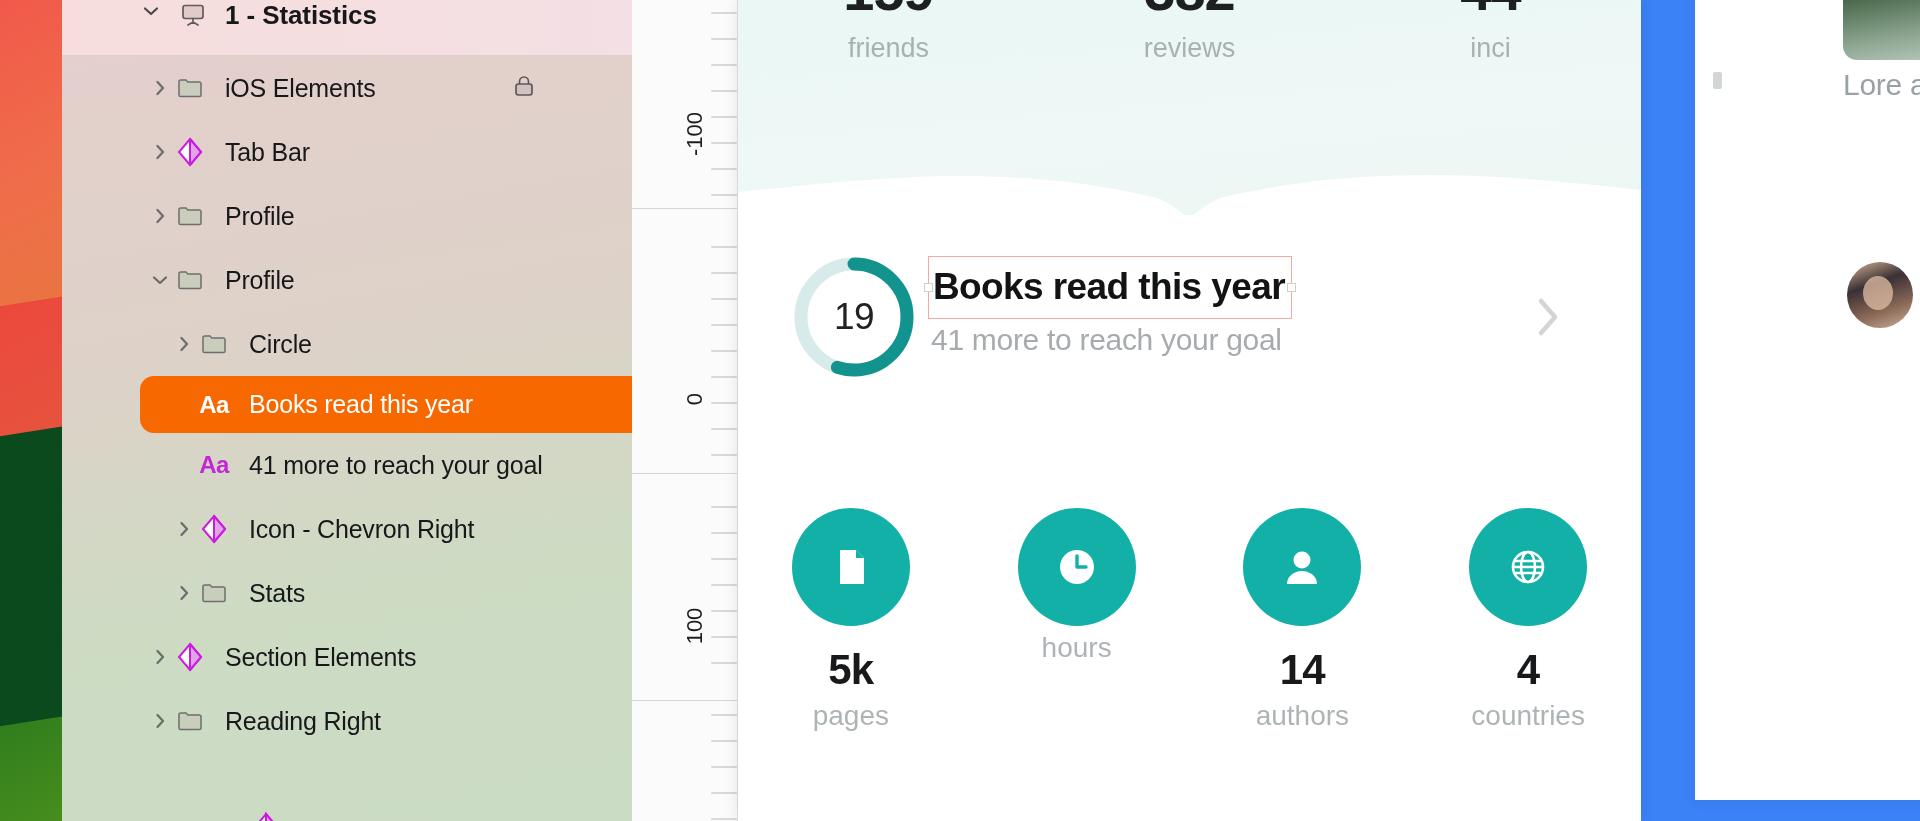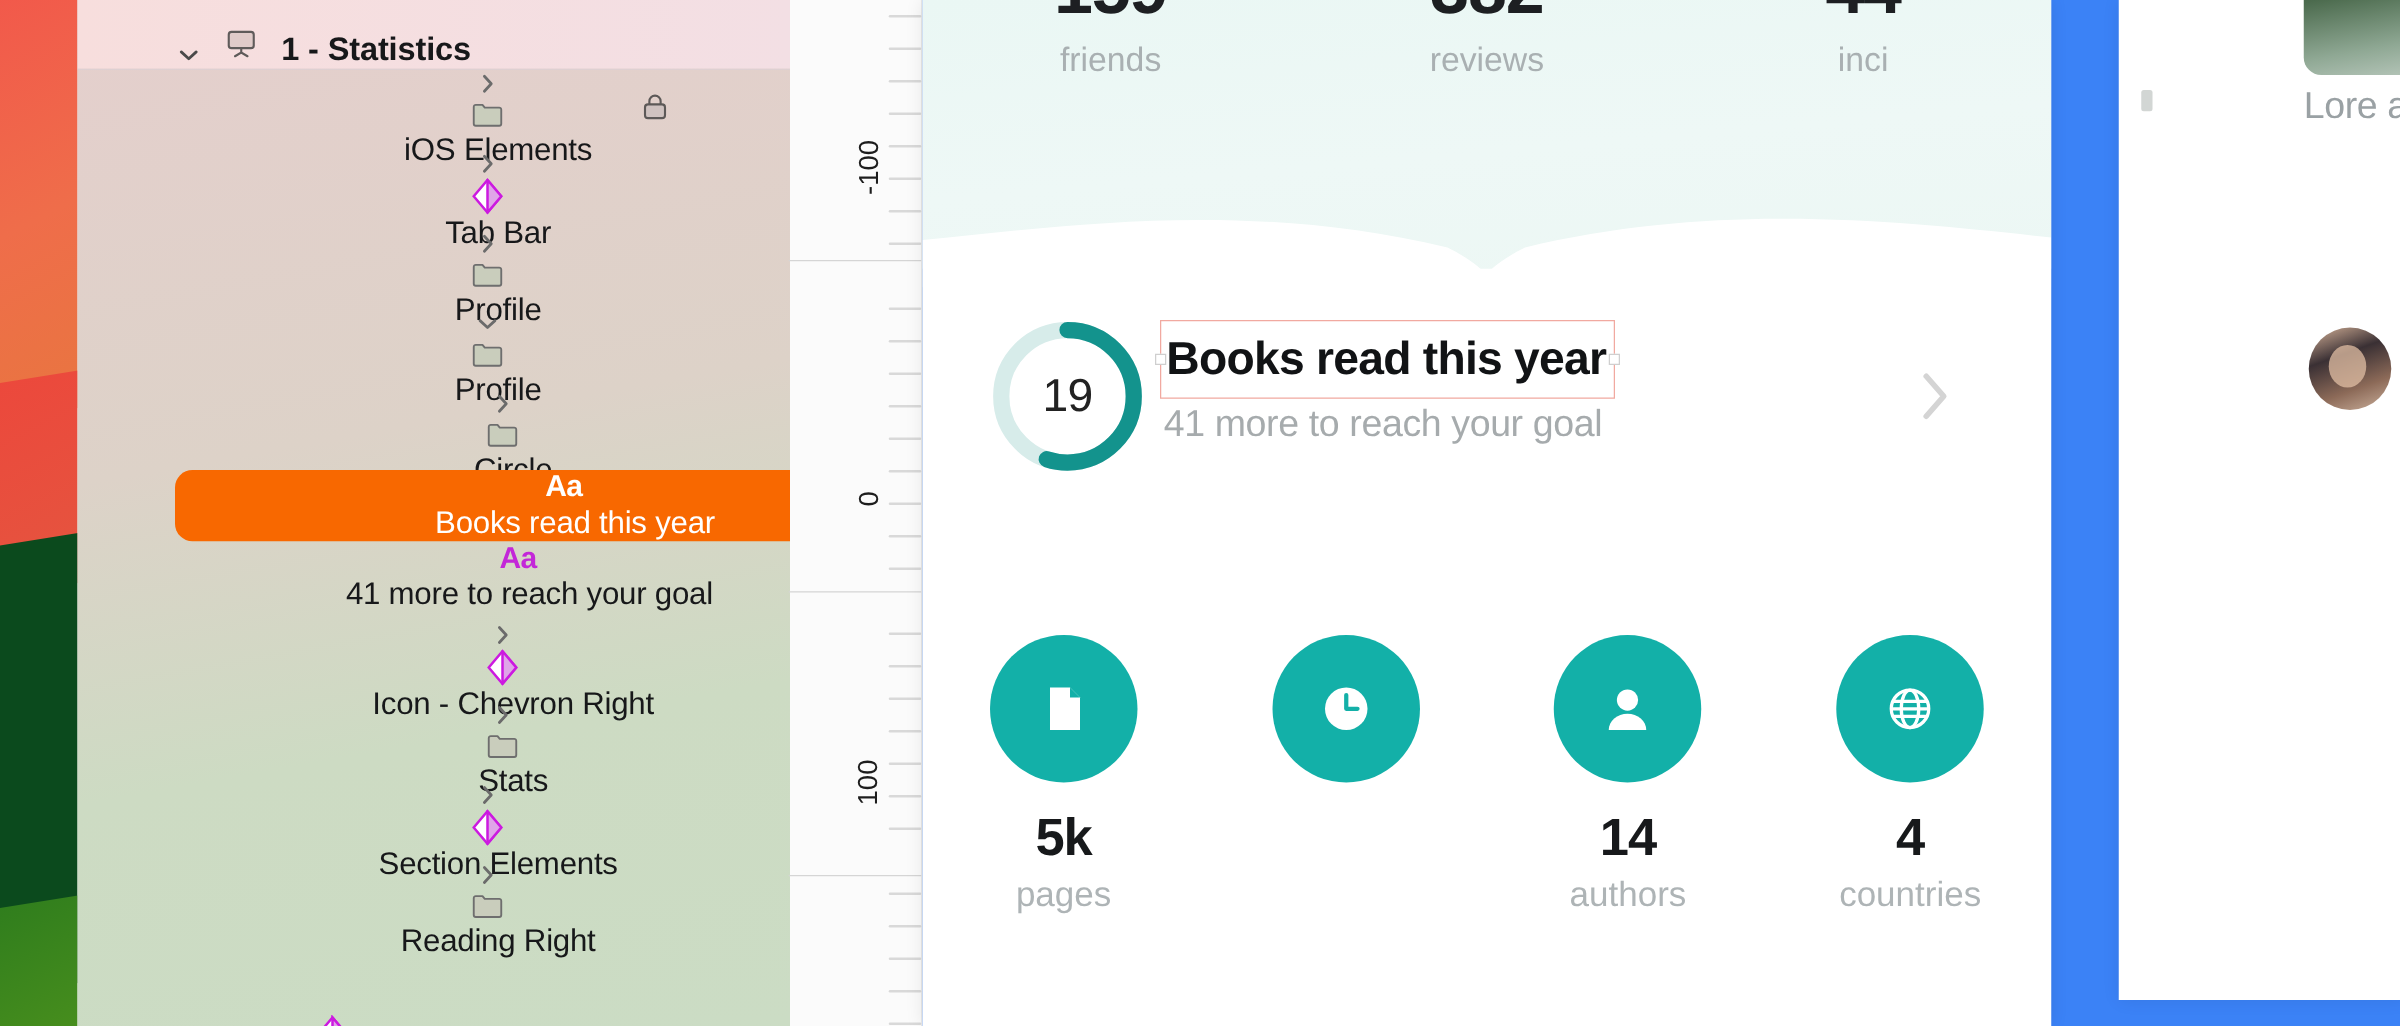--- a/index.html
+++ b/index.html
@@ -19,27 +19,27 @@
           background:#0b4a1d; transform:skewY(-9deg); }
   .wp-d { position:absolute; left:-20px; top:720px; width:120px; height:340px;
           background:linear-gradient(160deg,#2f7d1d 0%,#57991d 60%,#7fb320 100%); transform:skewY(-9deg); }
 
   
   .sidebar { position:absolute; left:62px; top:0; width:570px; height:821px;
              background:linear-gradient(170deg,#e5cfcd 0%,#ddd2c8 42%,#cddbc3 70%,#cbdcc4 100%);
              overflow:hidden; }
   .sb-head { position:relative; height:56px; width:100%;
              background:linear-gradient(90deg,#f7dedd 0%,#f3dfe4 100%);
-             border-bottom:1px solid #ded0d2; display:flex; align-items:flex-end; }
+             border-bottom:1px solid #ded0d2; display:flex; align-items:flex-start; }
   .sb-head .twisty { margin-left:78px; }
   .sb-head .ico { margin-left:16px; }
   .sb-head .ttl { margin-left:17px; font-size:26px; font-weight:bold; color:#17181a;
                   letter-spacing:-0.1px; }
 
-  .row { position:relative; height:64px; display:flex; align-items:center;flex-direction:column; }
+  .row { position:relative; height:64px; display:flex; align-items:center; }
   .row .twisty { width:26px; display:flex; justify-content:center; }
   .row .ico { width:34px; display:flex; justify-content:center; align-items:center; }
   .row .lbl { margin-left:18px; font-size:25px; color:#17181a; white-space:nowrap;
               letter-spacing:-0.2px; }
   .row .lock { position:absolute; right:95px; top:50%; transform:translateY(-50%); }
 
   .row.d1 { padding-left:85px; }
   .row.d2 { padding-left:109px; }
   .row.d2-noTw { padding-left:135px; }
 
@@ -406,20 +406,21 @@
           <div class="cap">pages</div>
         </div>
 
         <div class="icell">
           <div class="icirc">
             <svg width="54" height="54" viewBox="0 0 54 54">
               <circle cx="27" cy="27" r="17" fill="#ffffff"></circle>
               <path d="M27 16 V27 H36" fill="none" stroke="#13b0a8" stroke-width="3.4" stroke-linecap="round" stroke-linejoin="round"></path>
             </svg>
           </div>
+          <div class="cap">hours</div>
         </div>
 
         <div class="icell">
           <div class="icirc">
             <svg width="54" height="54" viewBox="0 0 54 54">
               <circle cx="27" cy="20" r="8.5" fill="#ffffff"></circle>
               <path d="M12 44 a15 13 0 0 1 30 0 Z" fill="#ffffff"></path>
             </svg>
           </div>
           <div class="num">14</div>

